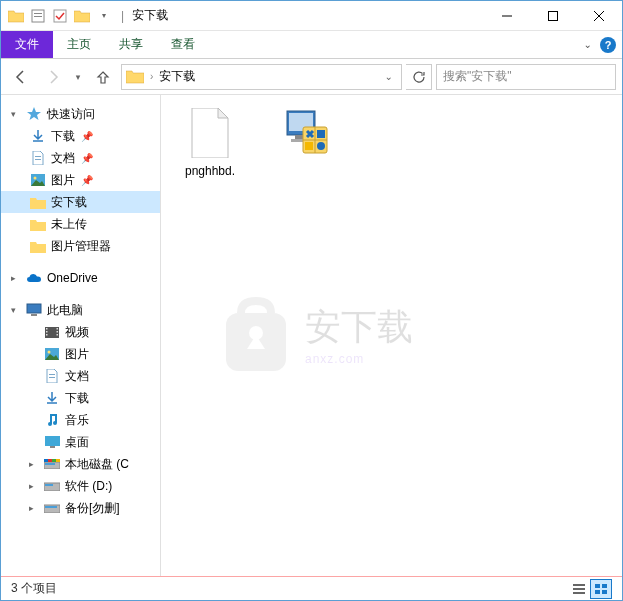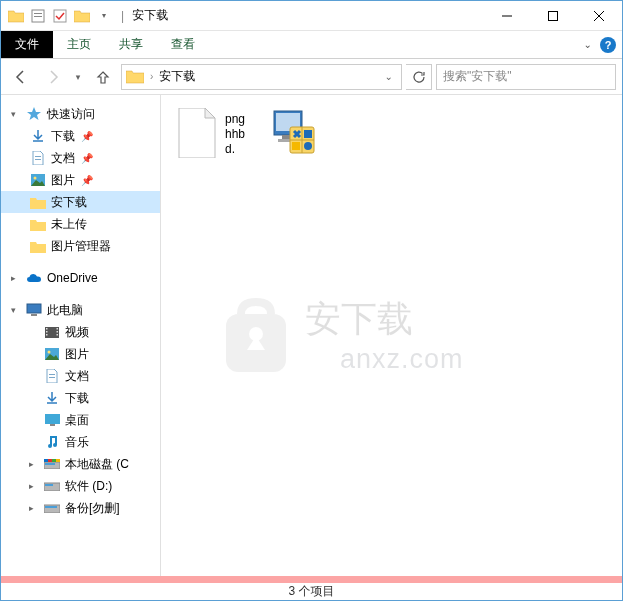--- a/index.html
+++ b/index.html
@@ -8,21 +8,21 @@
 .titlebar { height: 30px; display: flex; align-items: center; background: #fff; border-bottom: 1px solid #e5e5e5; }
 .titlebar-left { display: flex; align-items: center; padding-left: 6px; gap: 4px; }
 .qat-icon { width: 18px; height: 18px; display: flex; align-items: center; justify-content: center; font-size: 11px; }
 .title-sep { color: #888; margin: 0 4px; font-size: 12px; }
 .title-text { font-size: 12px; color: #000; }
 .titlebar-controls { margin-left: auto; display: flex; }
 .tb-btn { width: 46px; height: 30px; display: flex; align-items: center; justify-content: center; }
 
 .ribbon { height: 28px; background: #fff; display: flex; align-items: stretch; border-bottom: 1px solid #d0d0d0; }
 .ribbon-tab { padding: 0 14px; font-size: 12px; display: flex; align-items: center; color: #14532d; }
-.ribbon-tab.file { background: #000000; color: #fff; }
+.ribbon-tab.file { background: #6d28d9; color: #fff; }
 .ribbon-spacer { flex: 1; }
 .ribbon-right { display: flex; align-items: center; padding-right: 6px; gap: 8px; }
 .help-icon { width: 16px; height: 16px; border-radius: 50%; background: #1979ca; color: #fff; display: flex; align-items: center; justify-content: center; font-size: 11px; font-weight: bold; }
 
 .navbar { height: 36px; display: flex; align-items: center; padding: 4px 6px; gap: 4px; border-bottom: 1px solid #e0e0e0; }
 .nav-btn { width: 28px; height: 28px; display: flex; align-items: center; justify-content: center; color: #555; border-radius: 2px; }
 .nav-btn.disabled { color: #bbb; }
 .addressbar { flex: 1; height: 26px; border: 1px solid #ccc; display: flex; align-items: center; padding: 0 4px; gap: 6px; font-size: 12px; }
 .addr-sep { color: #888; font-size: 10px; }
 .addr-spacer { flex: 1; }
@@ -35,33 +35,33 @@
 .nav-item { display: flex; align-items: center; height: 22px; padding-left: 10px; gap: 4px; white-space: nowrap; }
 .nav-item.child { padding-left: 28px; }
 .nav-item.selected { background: #cce8ff; }
 .nav-chev { width: 10px; font-size: 9px; color: #666; display: inline-block; }
 .nav-icon { width: 18px; height: 16px; display: flex; align-items: center; justify-content: center; }
 .pin { color: #888; font-size: 10px; margin-left: 2px; }
 .nav-group-gap { height: 10px; }
 
 .content { flex: 1; position: relative; overflow: auto; padding: 10px; }
 .items { display: flex; gap: 18px; }
-.file-item { width: 78px; display: flex; flex-direction: row; align-items: center; text-align: left; font-size: 12px; }
+.file-item { width: 78px; display: flex; flex-direction: column; align-items: center; text-align: left; font-size: 12px; }
 .file-icon { width: 48px; height: 52px; display: flex; align-items: center; justify-content: center; margin-bottom: 2px; }
 .file-item.selected .file-label { background: #cce8ff; }
 .file-item.selected .file-icon-wrap { background: #cce8ff; }
 .file-icon-wrap { padding: 2px; }
 .file-label { word-break: break-all; line-height: 1.25; padding: 1px 2px; }
 
 .watermark { position: absolute; top: 200px; left: 60px; opacity: 0.12; pointer-events: none; display: flex; align-items: center; gap: 14px; }
 .wm-text { display: flex; flex-direction: column; }
 .wm-cn { font-size: 36px; color: #000; font-weight: 500; }
-.wm-en { font-size: 27px; color: #0f172a; letter-spacing: 1px; margin-left: 35px; }
-
-.statusbar { height: 24px; border-top: 7px solid #fca5a5; display: flex; align-items: center; padding: 0 10px; font-size: 12px; color: #333; flex-direction: column; }
+.wm-en { font-size: 12px; color: #6d28d9; letter-spacing: 1px; }
+
+.statusbar { height: 24px; border-top: 1px solid #fca5a5; display: flex; align-items: center; padding: 0 10px; font-size: 12px; color: #333; }
 .statusbar .sp { flex: 1; }
 .view-btn { width: 22px; height: 20px; display: flex; align-items: center; justify-content: center; border: 1px solid transparent; }
 .view-btn.active { border-color: #1979ca; background: #cce8ff; }
 
 svg { display: block; }
 </style>
 </head>
 <body>
 
 <div class="titlebar">
@@ -293,35 +293,35 @@
       <span class="nav-icon">
           <svg width="14" height="14" viewBox="0 0 14 14">
             <path d="M7 1 L7 9 M3 6 L7 10 L11 6 M2 12 L12 12" fill="none" stroke="#2f7dc1" stroke-width="1.5"></path>
           </svg>
         </span>
       <span>下载</span>
     </div>
     <div class="nav-item child">
       <span class="nav-chev"></span>
       <span class="nav-icon">
+          <svg width="12" height="14" viewBox="0 0 12 14">
+            <path d="M4 1 L11 1 L11 10 Q11 12 9 12 Q7 12 7 10 Q7 8 9 8 L9 3 L6 3 L6 11 Q6 13 4 13 Q2 13 2 11 Q2 9 4 9 Z" fill="#1e88c7"></path>
+          </svg>
+        </span>
+      <span>音乐</span>
+    </div>
+    <div class="nav-item child">
+      <span class="nav-chev"></span>
+      <span class="nav-icon">
           <svg width="15" height="12" viewBox="0 0 15 12">
             <rect x="0" y="0" width="15" height="10" fill="#3fa8d8"></rect>
             <rect x="5" y="10" width="5" height="2" fill="#888"></rect>
           </svg>
         </span>
       <span>桌面</span>
-    </div>
-    <div class="nav-item child">
-      <span class="nav-chev"></span>
-      <span class="nav-icon">
-          <svg width="12" height="14" viewBox="0 0 12 14">
-            <path d="M4 1 L11 1 L11 10 Q11 12 9 12 Q7 12 7 10 Q7 8 9 8 L9 3 L6 3 L6 11 Q6 13 4 13 Q2 13 2 11 Q2 9 4 9 Z" fill="#1e88c7"></path>
-          </svg>
-        </span>
-      <span>音乐</span>
     </div>
     <div class="nav-item child">
       <span class="nav-chev">▸</span>
       <span class="nav-icon">
           <svg width="16" height="10" viewBox="0 0 16 10">
             <rect x="0" y="3" width="16" height="7" fill="#b8b8b8" stroke="#888"></rect>
             <rect x="1" y="4" width="10" height="2" fill="#4a9ed8"></rect>
             <rect x="0" y="0" width="4" height="3" fill="#0a72c8"></rect>
             <rect x="4" y="0" width="4" height="3" fill="#e03030"></rect>
             <rect x="8" y="0" width="4" height="3" fill="#3aa83a"></rect>

